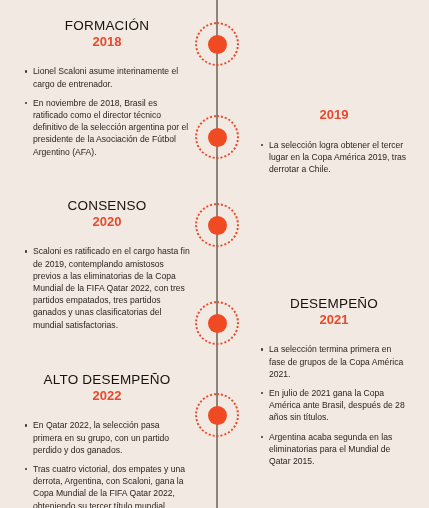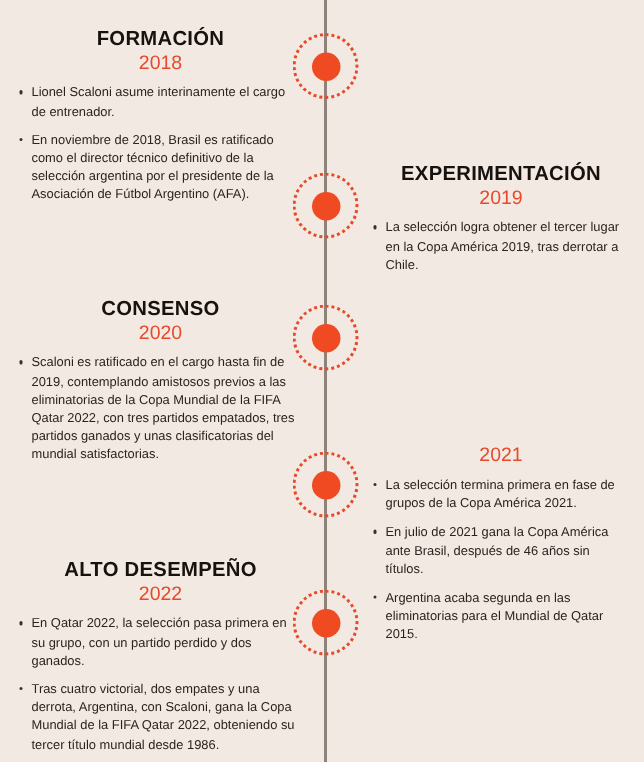--- a/index.html
+++ b/index.html
@@ -63,38 +63,38 @@
   .block.left {
     left: 8px;
     width: 198px;
   }
   .block.right {
     left: 244px;
     width: 180px;
   }
   .block-heading {
     text-align: center;
-    font-weight: bold;
+    font-weight: normal;
     font-size: 13.5px;
     letter-spacing: 0.2px;
     color: #17120f;
     line-height: 1.15;
     margin: 0 0 1px 0;
   }
   .block-year {
     text-align: center;
-    font-weight: normal;
+    font-weight: bold;
     font-size: 13px;
     color: #e8492a;
     line-height: 1.15;
     margin: 0 0 6px 0;
   }
   .bullets {
     list-style: none;
-    margin: 4px;
+    margin: 16px;
     padding: 0;
   }
   .bullets li {
     position: relative;
     padding-left: 9px;
     margin-bottom: 7px;
     font-size: 8.6px;
     line-height: 1.42;
     color: #2b2320;
     text-align: left;
@@ -146,38 +146,38 @@
   <div id="blocks">
       <div class="block left" style="top: 18px;">
         <div class="block-heading">FORMACIÓN</div>
         <div class="block-year">2018</div>
         <ul class="bullets">
           <li>Lionel Scaloni asume interinamente el cargo de entrenador.</li>
           <li>En noviembre de 2018, Brasil es ratificado como el director técnico definitivo de la selección argentina por el presidente de la Asociación de Fútbol Argentino (AFA).</li>
         </ul>
       </div>
       <div class="block right" style="top: 108px;">
-        <div class="block-heading">EXPERIMENTACIÓN</div>
         <div class="block-year">2019</div>
         <ul class="bullets">
           <li>La selección logra obtener el tercer lugar en la Copa América 2019, tras derrotar a Chile.</li>
         </ul>
       </div>
       <div class="block left" style="top: 198px;">
         <div class="block-heading">CONSENSO</div>
         <div class="block-year">2020</div>
         <ul class="bullets">
           <li>Scaloni es ratificado en el cargo hasta fin de 2019, contemplando amistosos previos a las eliminatorias de la Copa Mundial de la FIFA Qatar 2022, con tres partidos empatados, tres partidos ganados y unas clasificatorias del mundial satisfactorias.</li>
         </ul>
       </div>
       <div class="block right" style="top: 296px;">
+        <div class="block-heading">DESEMPEÑO</div>
         <div class="block-year">2021</div>
         <ul class="bullets">
           <li>La selección termina primera en fase de grupos de la Copa América 2021.</li>
-          <li>En julio de 2021 gana la Copa América ante Brasil, después de 46 años sin títulos.</li>
+          <li>En julio de 2021 gana la Copa América ante Brasil, después de 28 años sin títulos.</li>
           <li>Argentina acaba segunda en las eliminatorias para el Mundial de Qatar 2015.</li>
         </ul>
       </div>
       <div class="block left" style="top: 372px;">
         <div class="block-heading">ALTO DESEMPEÑO</div>
         <div class="block-year">2022</div>
         <ul class="bullets">
           <li>En Qatar 2022, la selección pasa primera en su grupo, con un partido perdido y dos ganados.</li>
           <li>Tras cuatro victorial, dos empates y una derrota, Argentina, con Scaloni, gana la Copa Mundial de la FIFA Qatar 2022, obteniendo su tercer título mundial desde 1986.</li>
         </ul>

